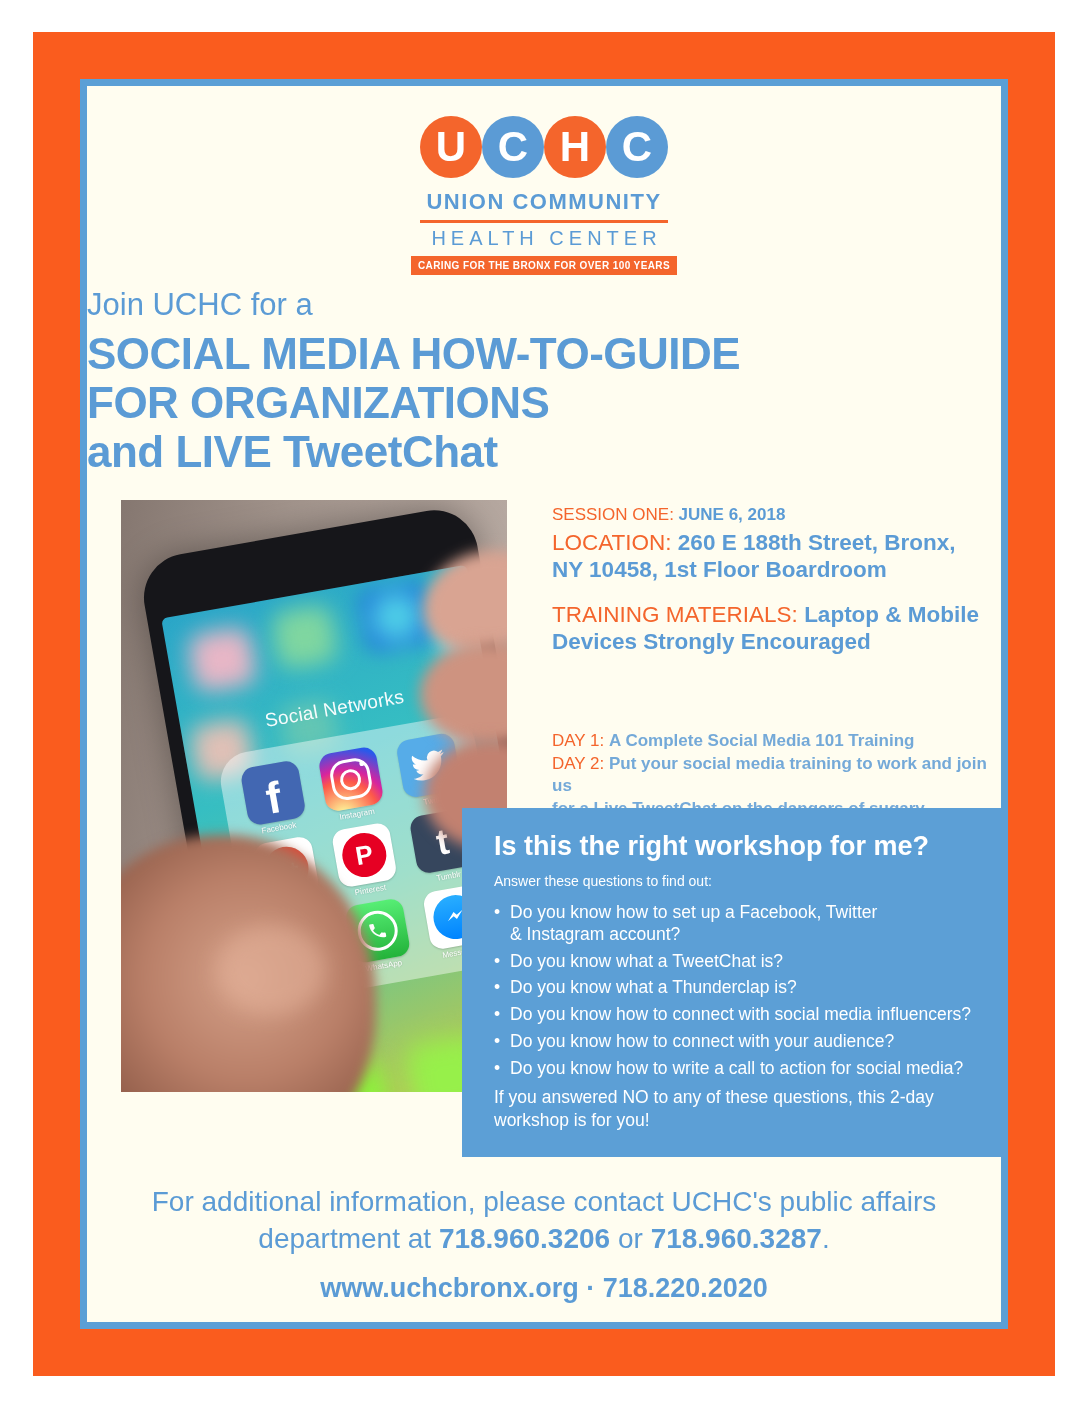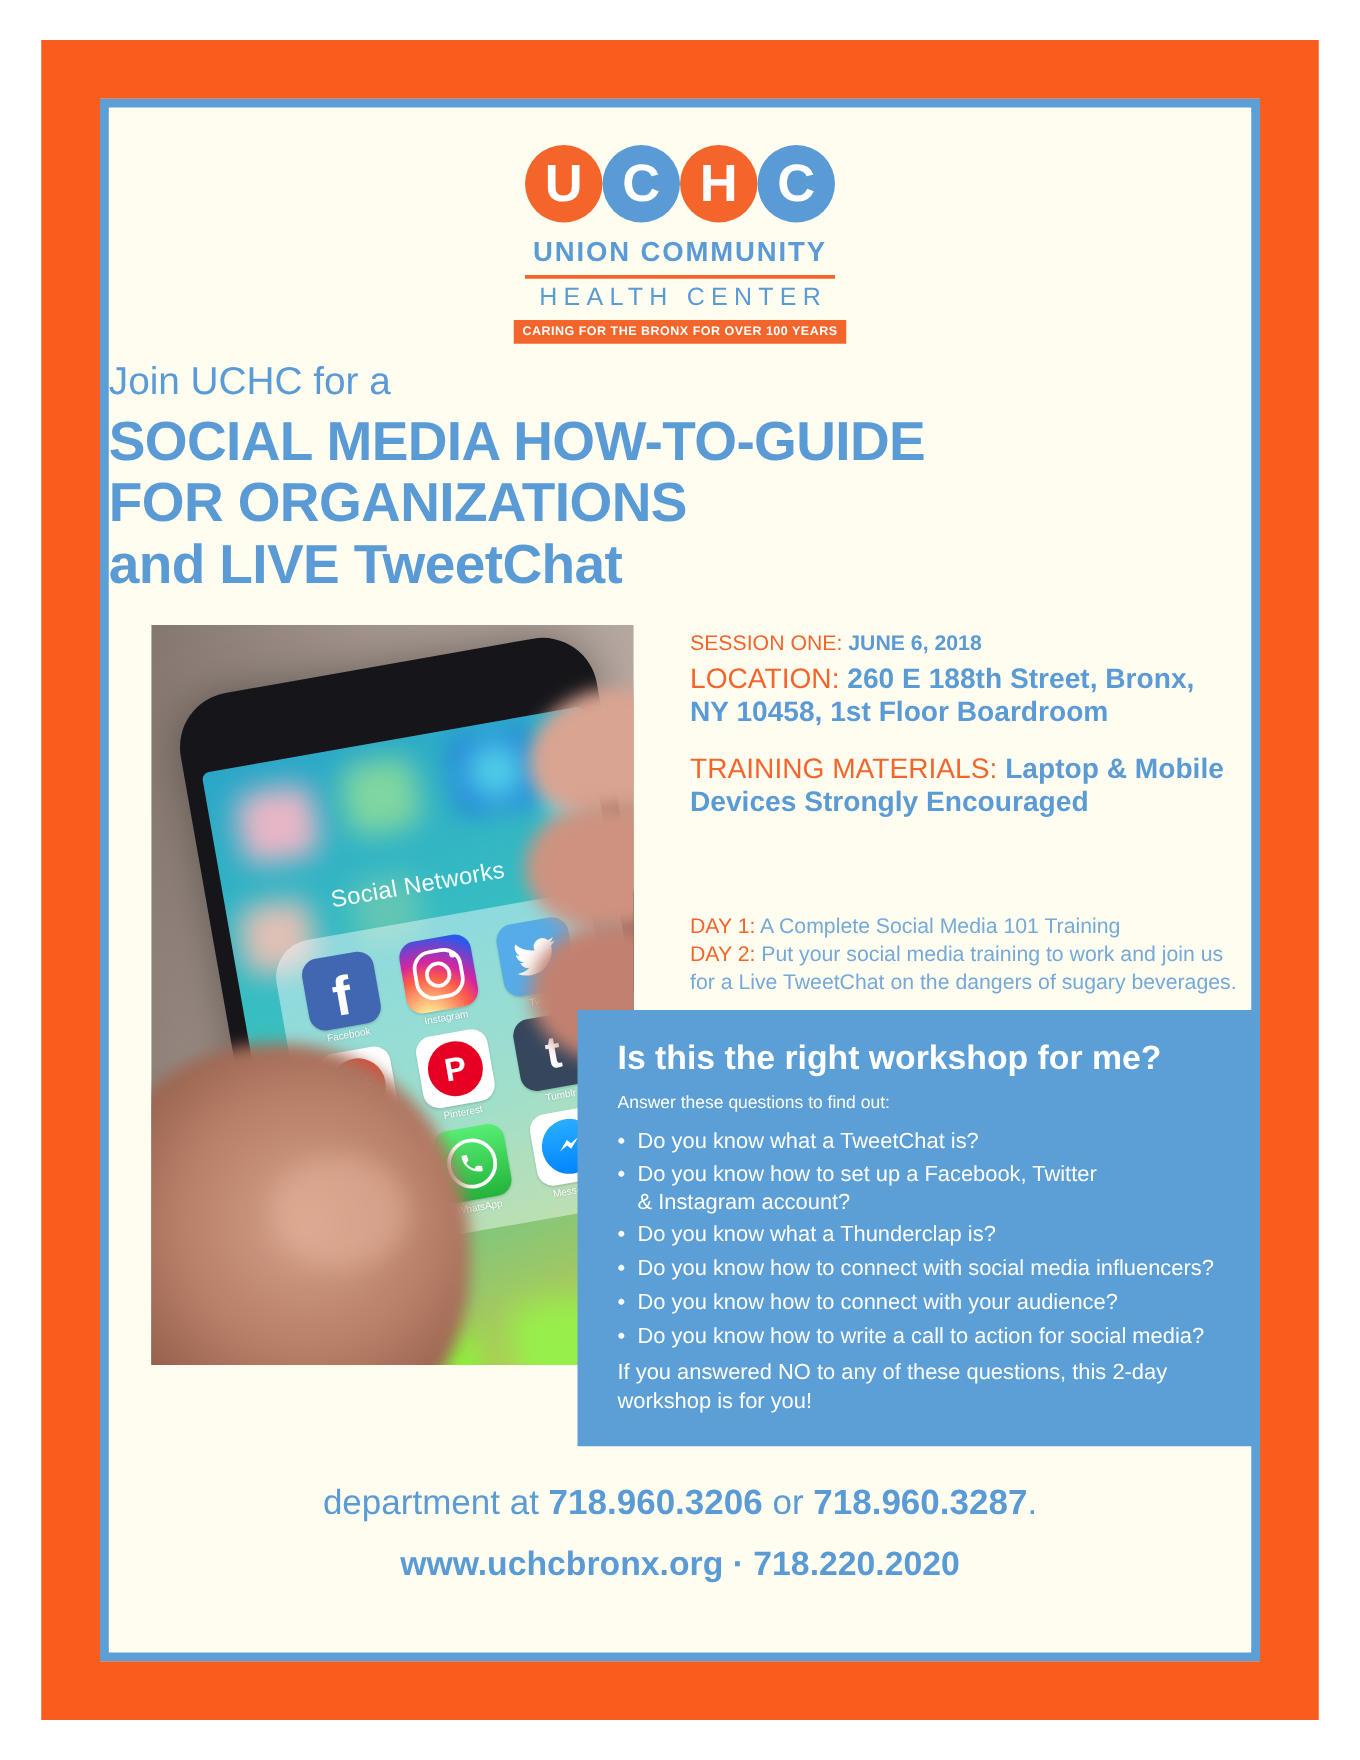--- a/index.html
+++ b/index.html
@@ -89,21 +89,21 @@
   .sess{font-size:17px;margin-bottom:3px !important;}
   .info{font-size:22.5px;}
   .row-time{margin-top:15px !important;}
   .row-loc{margin-top:3px !important;}
   .row-train{margin-top:17px !important;}
 
   
   .day-block{position:absolute;left:465px;top:644px;width:448px;font-size:17px;line-height:1.33;}
   .day-block p{margin:0;white-space:pre-line;}
   .day-lab{color:var(--accent-orange);font-weight:400;}
-  .day-text{color:var(--day-blue);font-weight:400;}
+  .day-text{color:var(--day-blue);font-weight:700;}
 
   
   .workshop-box{position:absolute;left:375px;right:-7px;top:722px;height:349px;background:var(--box-blue,#5C9FD6);z-index:3;
                 color:#fff;padding:22px 26px 0 32px;}
   .box-heading{font-size:27px;font-weight:bold;margin:0 0 11px;line-height:1.2;}
   .box-intro{font-size:14px;font-weight:400;margin:0 0 13px;}
   .box-list{list-style:none;margin:0;padding:0;}
   .box-list li{font-size:17.5px;line-height:1.22;margin:0 0 5.5px;padding-left:16px;position:relative;white-space:pre-line;}
   .box-list li::before{content:"•";position:absolute;left:0;top:0;}
   .box-closing{font-size:17.5px;line-height:1.27;margin:7px 0 0;white-space:pre-line;}
@@ -246,32 +246,33 @@
       <section class="day-block">
         <p><span class="day-lab">DAY 1: </span><span class="day-text">A Complete Social Media 101 Training</span></p>
         <p><span class="day-lab">DAY 2: </span><span class="day-text">Put your social media training to work and join us
 for a Live TweetChat on the dangers of sugary beverages.</span></p>
       </section>
 
       <section class="workshop-box">
         <h2 class="box-heading">Is this the right workshop for me?</h2>
         <p class="box-intro">Answer these questions to find out:</p>
         <ul class="box-list">
-          <li>Do you know what a TweetChat is?</li>
           <li>Do you know how to set up a Facebook, Twitter
 &amp; Instagram account?</li>
+          <li>Do you know what a TweetChat is?</li>
           <li>Do you know what a Thunderclap is?</li>
           <li>Do you know how to connect with social media influencers?</li>
           <li>Do you know how to connect with your audience?</li>
           <li>Do you know how to write a call to action for social media?</li>
         </ul>
         <p class="box-closing">If you answered NO to any of these questions, this 2-day
 workshop is for you!</p>
       </section>
 
       <footer class="footer-block">
+        <p class="footer-line">For additional information, please contact UCHC's public affairs</p>
         <p class="footer-line"><span>department at </span><strong>718.960.3206</strong><span> or </span><strong>718.960.3287</strong><span>.</span></p>
         <p class="footer-line footer-web">www.uchcbronx.org · 718.220.2020</p>
       </footer>
 
     </div>
   </div>
 </div>
 
 </body></html>

